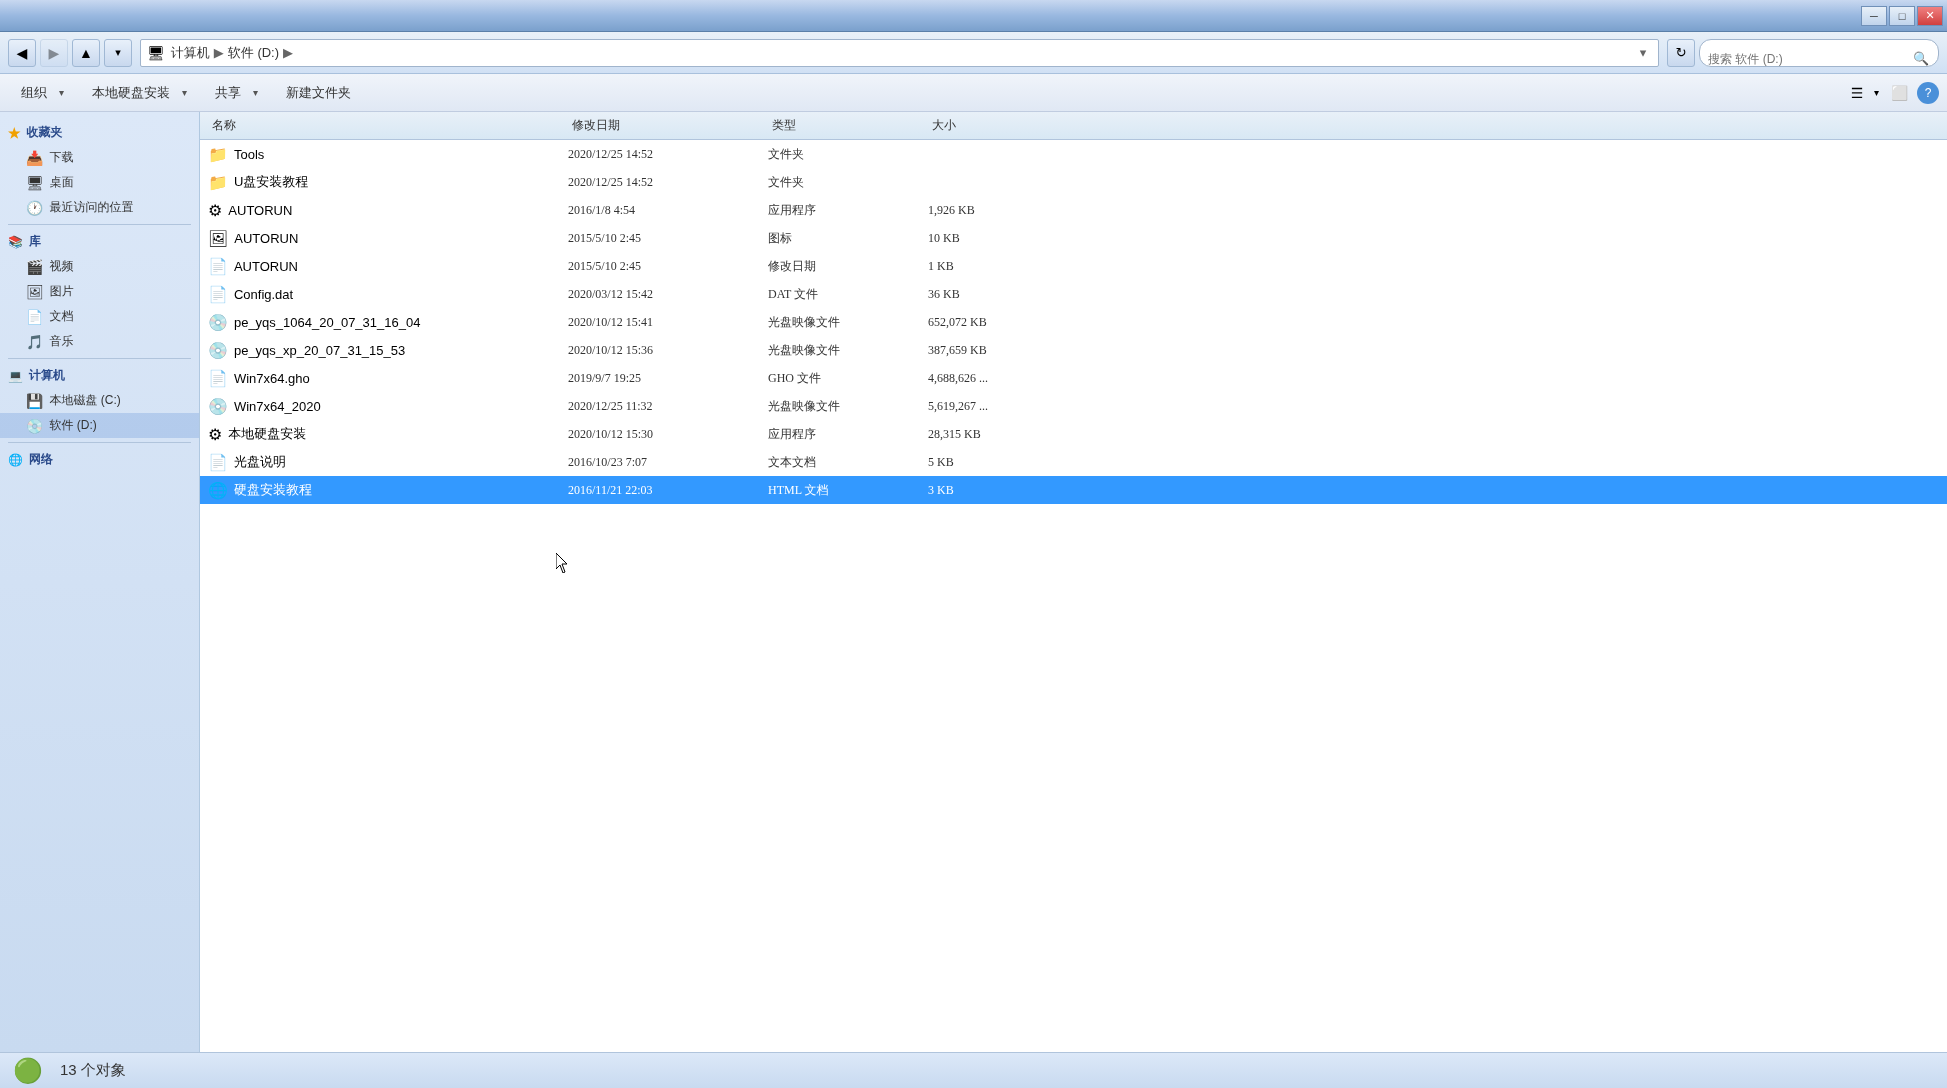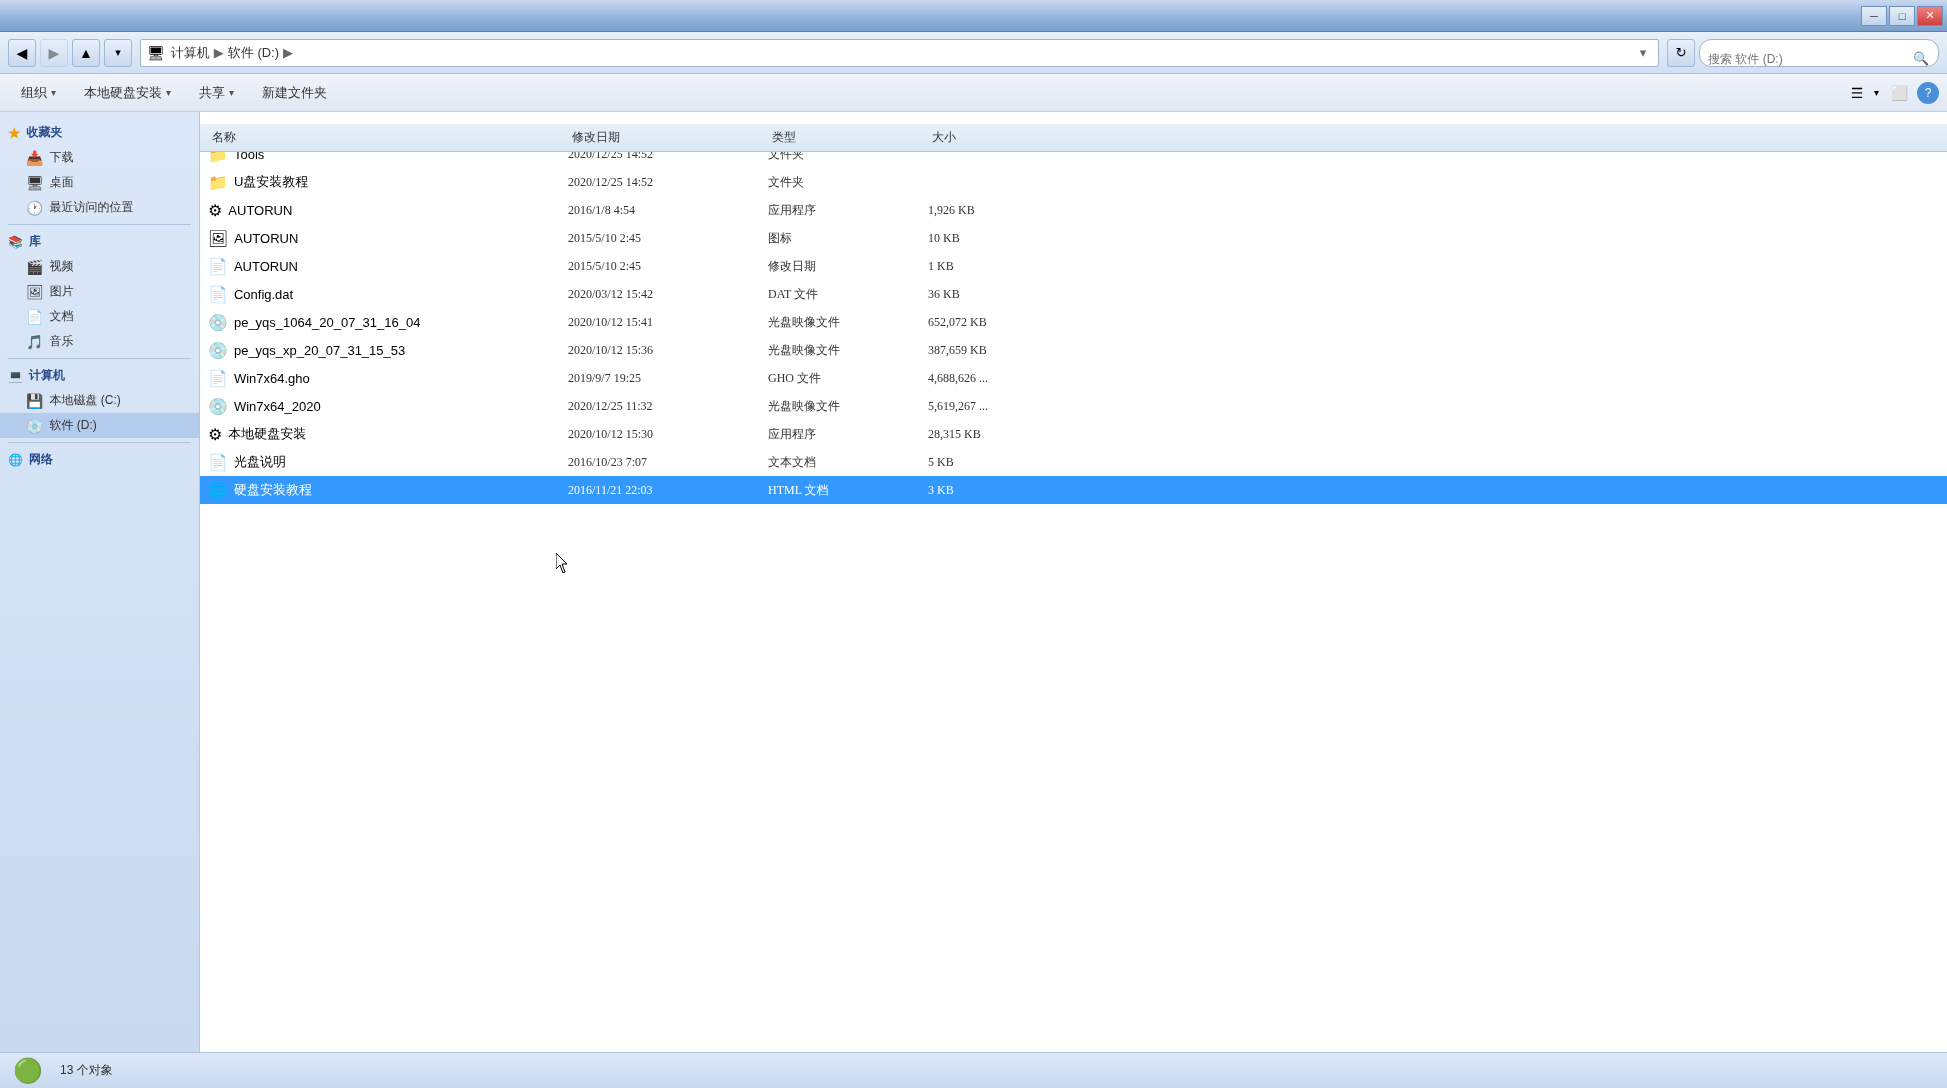--- a/index.html
+++ b/index.html
@@ -147,21 +147,21 @@
     }
     .tool-btn {
       height: 28px;
       padding: 0 12px;
       background: transparent;
       border: 1px solid transparent;
       border-radius: 3px;
       cursor: pointer;
       display: flex;
       align-items: center;
-      gap: 4px;
+      gap: 12px;
       font-size: 13px;
       color: #333;
     }
     .tool-btn-arrow {
       font-size: 10px;
       color: #555;
     }
     .toolbar-right {
       margin-left: auto;
       display: flex;
@@ -254,21 +254,21 @@
     
     .col-headers {
       display: grid;
       grid-template-columns: 360px 200px 160px 120px;
       background: linear-gradient(to bottom, #e8f0f8, #d8e8f4);
       border-bottom: 1px solid #b0c4dc;
       padding: 0 8px;
       height: 28px;
       align-items: center;
       position: sticky;
-      top: 12px;
+      top: 0;
       z-index: 10;
     }
     .col-header {
       font-size: 12px;
       color: #333;
       font-weight: normal;
       padding: 0 4px;
       cursor: pointer;
       display: flex;
       align-items: center;
@@ -326,21 +326,21 @@
       gap: 16px;
     }
     .status-icon {
       width: 32px;
       height: 32px;
       display: flex;
       align-items: center;
       justify-content: center;
     }
     .status-text {
-      font-size: 12px;
+      font-size: 15px;
       color: #333;
     }
 
     
     .cursor {
       position: absolute;
       width: 12px;
       height: 18px;
       pointer-events: none;
       z-index: 9999;

